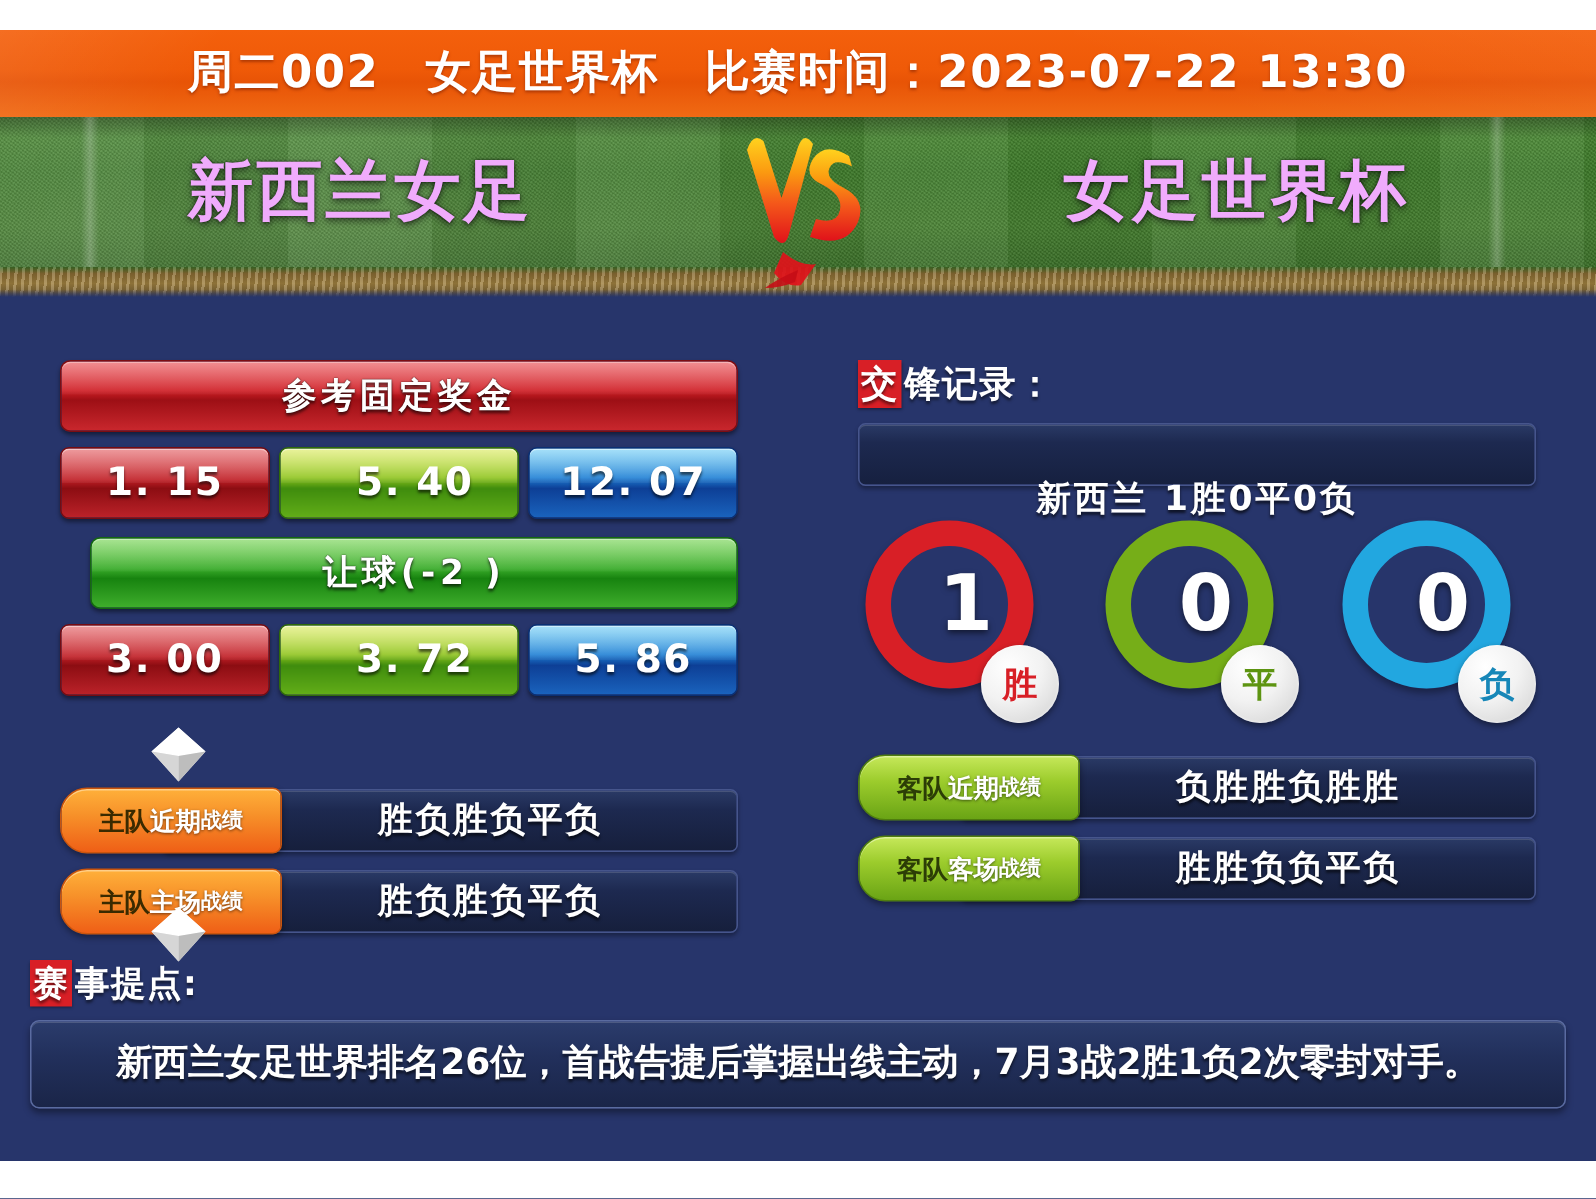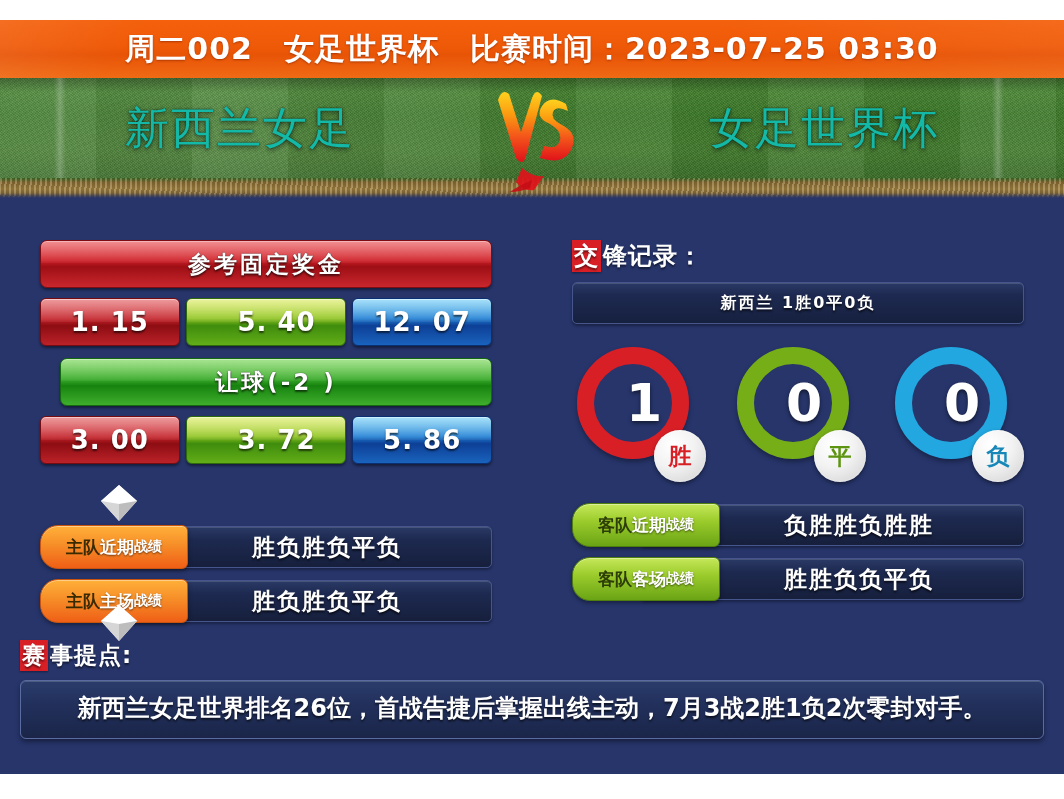--- a/index.html
+++ b/index.html
@@ -69,21 +69,21 @@
       repeating-linear-gradient(95deg, rgba(255,255,255,.18) 0 2px, rgba(0,0,0,.12) 2px 5px),
       linear-gradient(180deg,#3f6b26 0%,#8a6c33 22%,#a08140 55%,#6b5630 100%);
   }
   .dirt::after{
     content:"";position:absolute;left:0;bottom:0;width:100%;height:5px;
     background:linear-gradient(180deg,rgba(39,53,107,0),#27356b);
   }
 
   .team-name{
     position:absolute;top:96px;height:64px;line-height:64px;
-    color:#14b8a6;font-size:44px;font-weight:normal;letter-spacing:2px;
+    color:#f0abfc;font-size:44px;font-weight:bold;letter-spacing:2px;
     text-shadow:0 2px 5px rgba(0,0,0,.55), 0 0 2px rgba(0,0,0,.6);
     white-space:nowrap;z-index:4;
   }
   .team-home{left:0;width:480px;text-align:center;}
   .team-away{left:584px;width:480px;text-align:center;}
 
   .vs-mark{
     position:absolute;left:482px;top:82px;width:104px;height:112px;z-index:5;
   }
 
@@ -245,21 +245,21 @@
   .frame-bottom{
     position:absolute;left:0;bottom:0;width:1064px;height:25px;background:#ffffff;z-index:20;
   }
 </style>
 </head>
 <body>
 
 <div id="stage">
 
   <div class="header-bar">
-    <div class="header-title">周二002　女足世界杯　比赛时间：2023-07-25 03:30</div>
+    <div class="header-title">周二002　女足世界杯　比赛时间：2023-07-22 13:30</div>
   </div>
 
   <div class="pitch">
     <div class="noise"></div>
     <div class="topshade"></div>
     <div class="line-v" style="left:54px;"></div>
     <div class="line-v" style="left:992px;"></div>
   </div>
   <div class="dirt"></div>
 
@@ -359,21 +359,21 @@
     </div>
   </div>
 
   <div class="col-right">
 
     <div class="sec-label">
       <span class="hi">交</span><span>锋记录：</span>
     </div>
 
     <div class="inset-bar">
-      <div class="txt" style="font-size:16px;">新西兰  1胜0平0负</div>
+      <div class="txt" style="font-size:23px;margin-top:30px;">新西兰  1胜0平0负</div>
     </div>
 
     <div class="rings">
       <div class="ring-wrap" style="left:0px;">
         <div class="ring"></div>
         <div class="ring-num">1</div>
         <div class="ring-badge">胜</div>
       </div>
       <div class="ring-wrap" style="left:160px;">
         <div class="ring green"></div>

